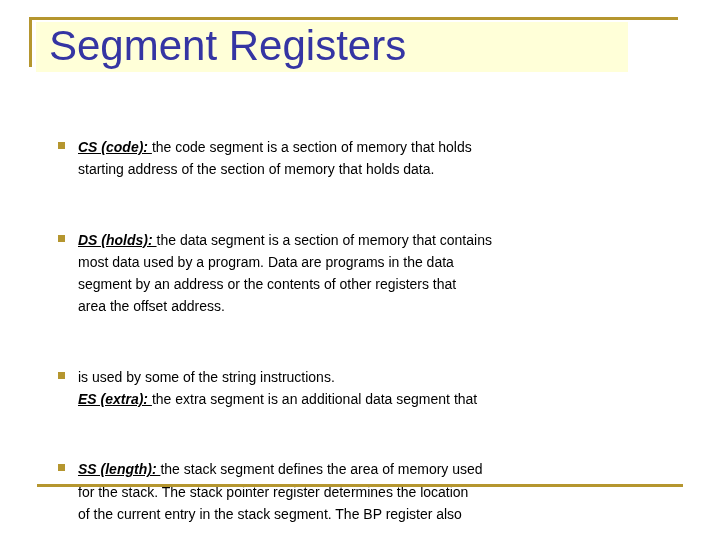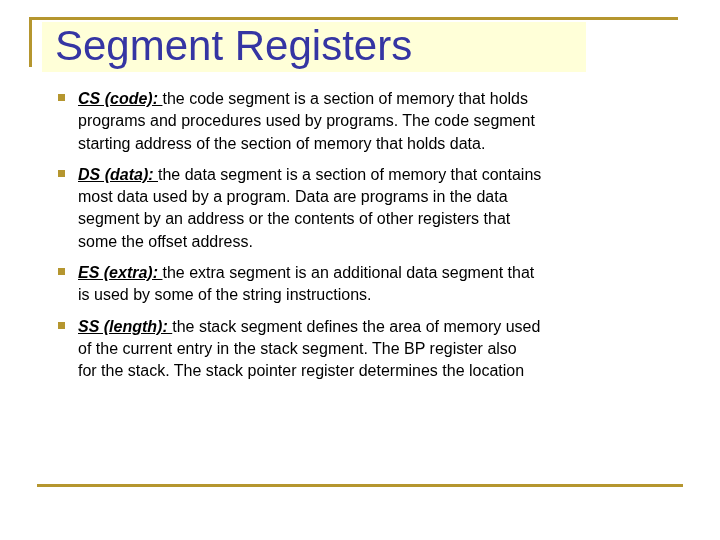--- a/index.html
+++ b/index.html
@@ -19,40 +19,40 @@
   }
   .top-rule{
     position:absolute;left:29px;top:17px;
     width:649px;height:3px;background:var(--gold);
   }
   .left-rule{
     position:absolute;left:29px;top:17px;
     width:3px;height:50px;background:var(--gold);
   }
   .title-box{
-    position:absolute;left:42px;top:22px;
-    width:544px;height:50px;
+    position:absolute;left:36px;top:22px;
+    width:592px;height:50px;
     background:var(--title-bg);
   }
   .title-text{
     position:absolute;left:13px;top:-4px;
     font-size:42px;line-height:56px;
     color:var(--title-text);
     letter-spacing:0px;
     white-space:nowrap;
   }
   .bullet-list{
     position:absolute;left:58px;top:88px;width:640px;
   }
   .bullet-item{
     position:relative;
     padding-left:20px;
     margin-bottom:9px;
     color:var(--body-text);
-    font-size:16px;line-height:22.3px;
+    font-size:14px;line-height:22.3px;margin-top:48px;
   }
   .bullet-square{
     position:absolute;left:0;top:6px;
     width:7px;height:7px;background:var(--gold);
   }
   .bullet-line{white-space:nowrap;}
   .bullet-lead{
     font-weight:bold;font-style:italic;
     text-decoration:underline;
     white-space:pre;
@@ -69,36 +69,35 @@
 <div class="left-rule"></div>
 
 <div class="title-box">
   <div class="title-text">Segment Registers</div>
 </div>
 
 <div class="bullet-list">
     <div class="bullet-item">
       <span class="bullet-square"></span>
       <div class="bullet-line"><span class="bullet-lead">CS (code): </span>the code segment is a section of memory that holds</div>
-      <div class="bullet-line">programs and procedures used by programs. The code segment</div>
       <div class="bullet-line">starting address of the section of memory that holds data.</div>
     </div>
     <div class="bullet-item">
       <span class="bullet-square"></span>
-      <div class="bullet-line"><span class="bullet-lead">DS (data): </span>the data segment is a section of memory that contains</div>
+      <div class="bullet-line"><span class="bullet-lead">DS (holds): </span>the data segment is a section of memory that contains</div>
       <div class="bullet-line">most data used by a program. Data are programs in the data</div>
       <div class="bullet-line">segment by an address or the contents of other registers that</div>
-      <div class="bullet-line">some the offset address.</div>
+      <div class="bullet-line">area the offset address.</div>
     </div>
     <div class="bullet-item">
       <span class="bullet-square"></span>
+      <div class="bullet-line">is used by some of the string instructions.</div>
       <div class="bullet-line"><span class="bullet-lead">ES (extra): </span>the extra segment is an additional data segment that</div>
-      <div class="bullet-line">is used by some of the string instructions.</div>
     </div>
     <div class="bullet-item">
       <span class="bullet-square"></span>
       <div class="bullet-line"><span class="bullet-lead">SS (length): </span>the stack segment defines the area of memory used</div>
+      <div class="bullet-line">for the stack. The stack pointer register determines the location</div>
       <div class="bullet-line">of the current entry in the stack segment. The BP register also</div>
-      <div class="bullet-line">for the stack. The stack pointer register determines the location</div>
     </div>
   </div>
 
 <div class="bottom-rule"></div>
 
 </body></html>

